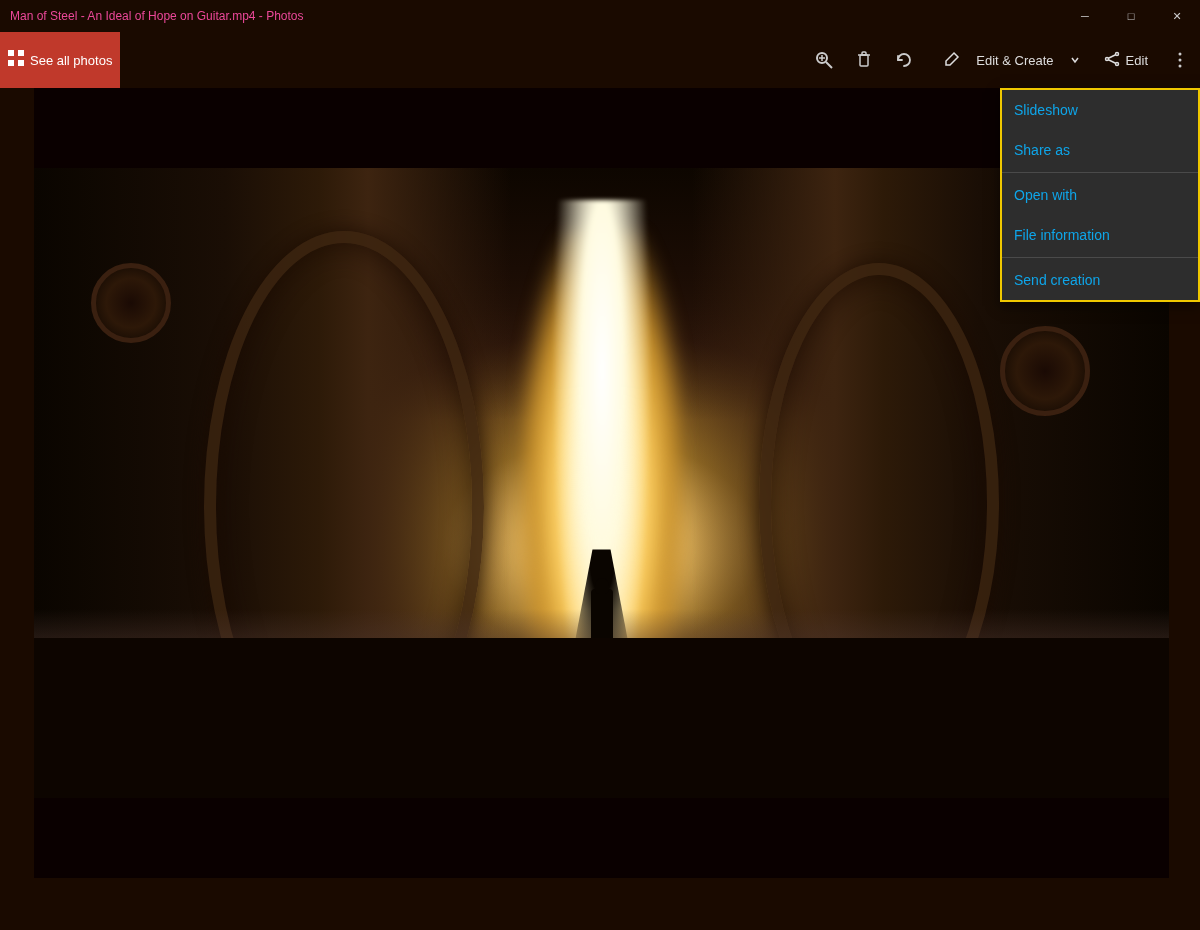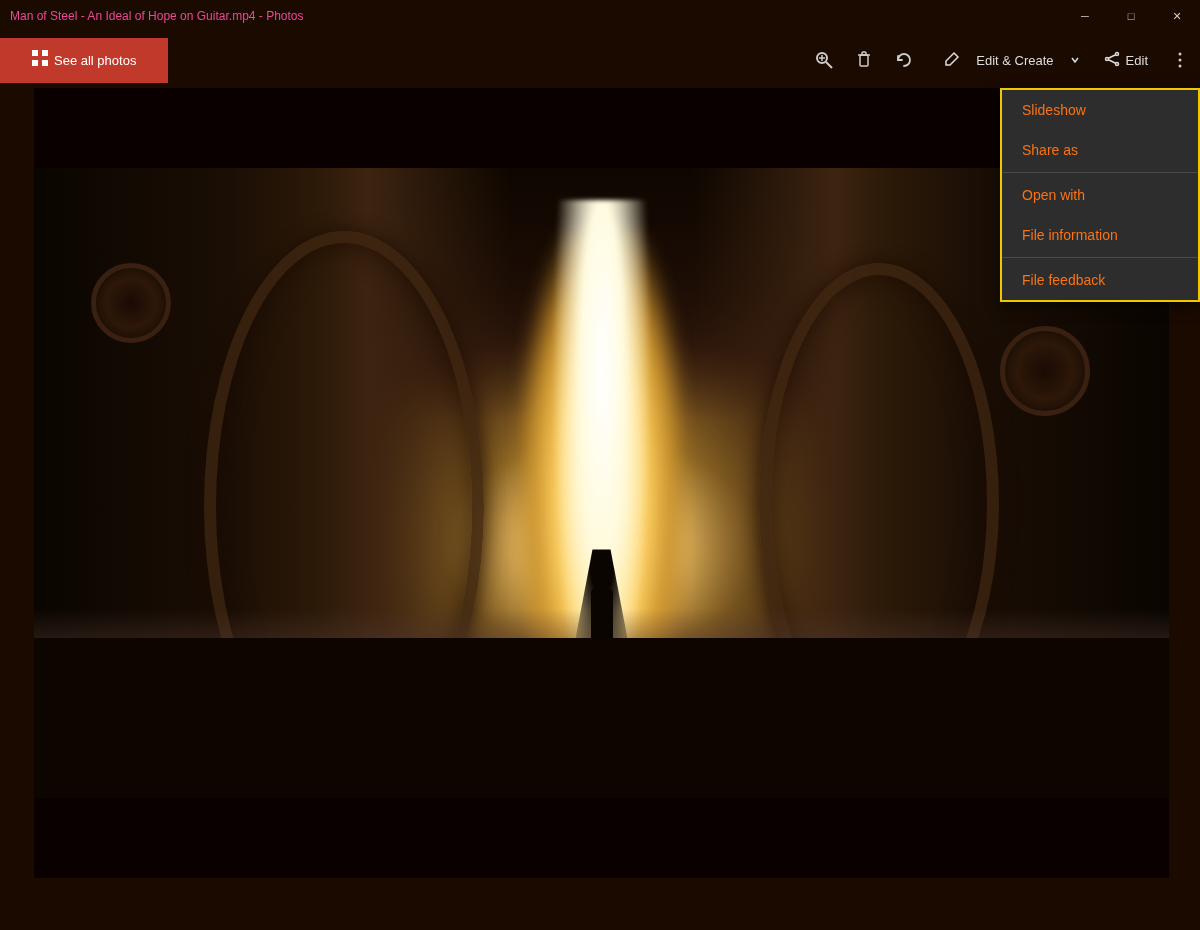--- a/index.html
+++ b/index.html
@@ -56,22 +56,22 @@
       align-items: center;
       z-index: 10;
     }
     .btn-see-all-photos {
       display: flex;
       align-items: center;
       gap: 6px;
       background: #c0392b;
       color: white;
       border: none;
-      height: 45px;
-      padding: 0 32px;
+      height: 56px;
+      padding: 0 8px;
       font-size: 13px;
       cursor: pointer;
       white-space: nowrap;
     }
     .btn-see-all-photos .icon {
       font-size: 16px;
     }
     .btn-add-creation {
       display: flex;
       align-items: center;
@@ -351,22 +351,22 @@
       right: 0;
       width: 200px;
       background: #2d2d2d;
       border: 2px solid #f0c800;
       z-index: 100;
       box-shadow: 0 4px 12px rgba(0,0,0,0.5);
     }
     .dropdown-item {
       display: flex;
       align-items: center;
-      padding: 12px 20px;
-      color: #f97316;
+      padding: 12px 12px;
+      color: #0ea5e9;
       font-size: 14px;
       cursor: pointer;
     }
     .dropdown-divider {
       height: 1px;
       background: #4a4a4a;
       margin: 2px 0;
     }
 
     
@@ -497,15 +497,15 @@
   </div>
   <div class="dropdown-divider"></div>
   <div class="dropdown-item">
     <span>Open with</span>
   </div>
   <div class="dropdown-item">
     <span>File information</span>
   </div>
   <div class="dropdown-divider"></div>
   <div class="dropdown-item">
-    <span>File feedback</span>
+    <span>Send creation</span>
   </div>
 </div>
 
 </body></html>

